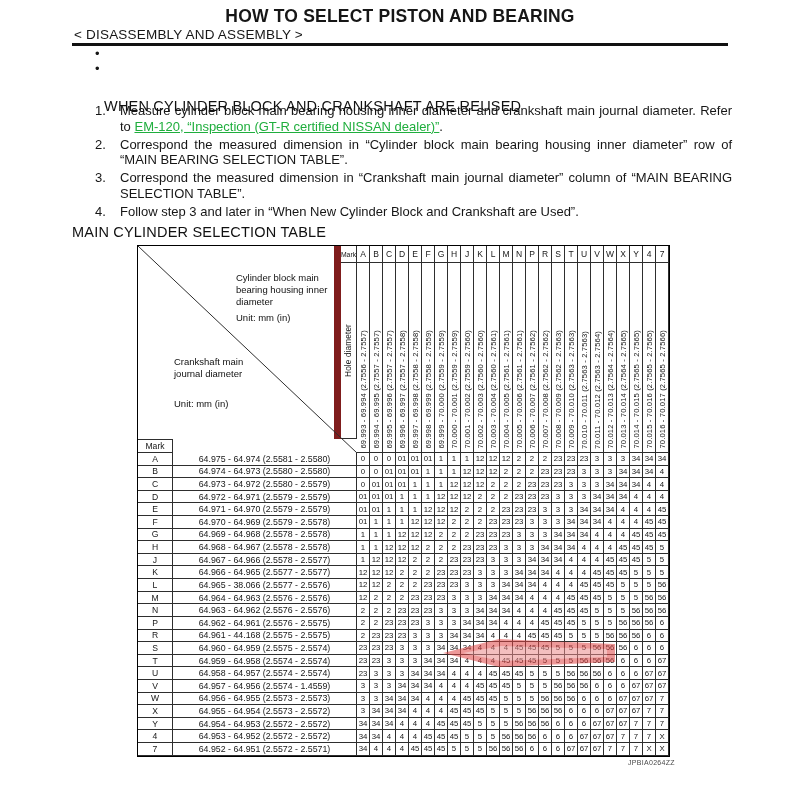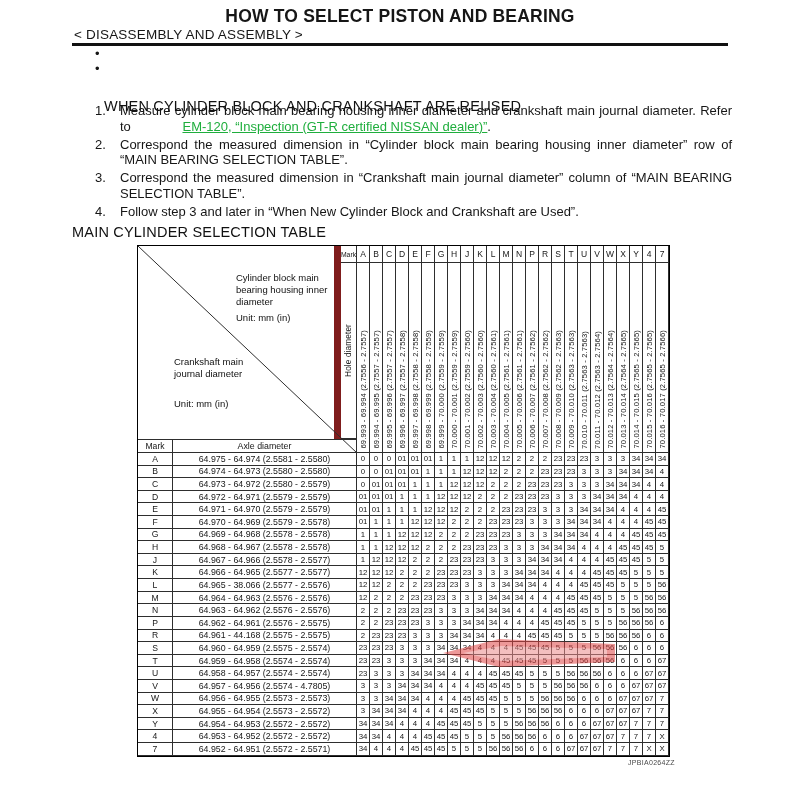--- a/index.html
+++ b/index.html
@@ -93,21 +93,21 @@
     <div class="bullet">
       <span class="dot">•</span>
     </div>
   </div>
 
   <div class="h2 h-reused">WHEN CYLINDER BLOCK AND CRANKSHAFT ARE REUSED</div>
 
   <div class="steps">
     <div class="step">
       <div class="num">1.</div>
-      <div class="txt"><span>Measure cylinder block main bearing housing inner diameter and crankshaft main journal diameter. Refer to </span><a class="emlink" id="em-link" style="color: rgb(31, 174, 61); margin-left: 48px;">EM-120, “Inspection (GT-R certified NISSAN dealer)”</a><span>.</span></div>
+      <div class="txt"><span>Measure cylinder block main bearing housing inner diameter and crankshaft main journal diameter. Refer to </span><a class="emlink" id="em-link" style="color: rgb(31, 174, 61);">EM-120, “Inspection (GT-R certified NISSAN dealer)”</a><span>.</span></div>
     </div>
     <div class="step">
       <div class="num">2.</div>
       <div class="txt">Correspond the measured dimension in “Cylinder block main bearing housing inner diameter” row of “MAIN BEARING SELECTION TABLE”.</div>
     </div>
     <div class="step">
       <div class="num">3.</div>
       <div class="txt">Correspond the measured dimension in “Crankshaft main journal diameter” column of “MAIN BEARING SELECTION TABLE”.</div>
     </div>
     <div class="step">
@@ -231,21 +231,20 @@
         </div>
         <div class="colval cellb" style="left: 505px;">
           <span class="vtext">70.015 - 70.016 (2.7565 - 2.7565)</span>
         </div>
         <div class="colval cellb" style="left: 518px;">
           <span class="vtext">70.016 - 70.017 (2.7565 - 2.7566)</span>
         </div>
       </div>
 
     <div class="amark cellb">Mark</div>
-    <div class="adia cellb">Axle diameter</div>
 
     <div class="datagrid" id="datagrid">
         <div class="dcell dmark">A</div>
         <div class="dcell ddia">64.975 - 64.974 (2.5581 - 2.5580)</div>
         <div class="dcell">0</div>
         <div class="dcell">0</div>
         <div class="dcell">0</div>
         <div class="dcell">01</div>
         <div class="dcell">01</div>
         <div class="dcell">01</div>
@@ -703,21 +702,21 @@
         <div class="dcell">5</div>
         <div class="dcell">56</div>
         <div class="dcell">56</div>
         <div class="dcell">56</div>
         <div class="dcell">6</div>
         <div class="dcell">6</div>
         <div class="dcell">6</div>
         <div class="dcell">67</div>
         <div class="dcell">67</div>
         <div class="dcell dmark">V</div>
-        <div class="dcell ddia">64.957 - 64.956 (2.5574 - 4.7805)</div>
+        <div class="dcell ddia">64.957 - 64.956 (2.5574 - 1.4559)</div>
         <div class="dcell">3</div>
         <div class="dcell">3</div>
         <div class="dcell">3</div>
         <div class="dcell">34</div>
         <div class="dcell">34</div>
         <div class="dcell">34</div>
         <div class="dcell">4</div>
         <div class="dcell">4</div>
         <div class="dcell">4</div>
         <div class="dcell">45</div>

